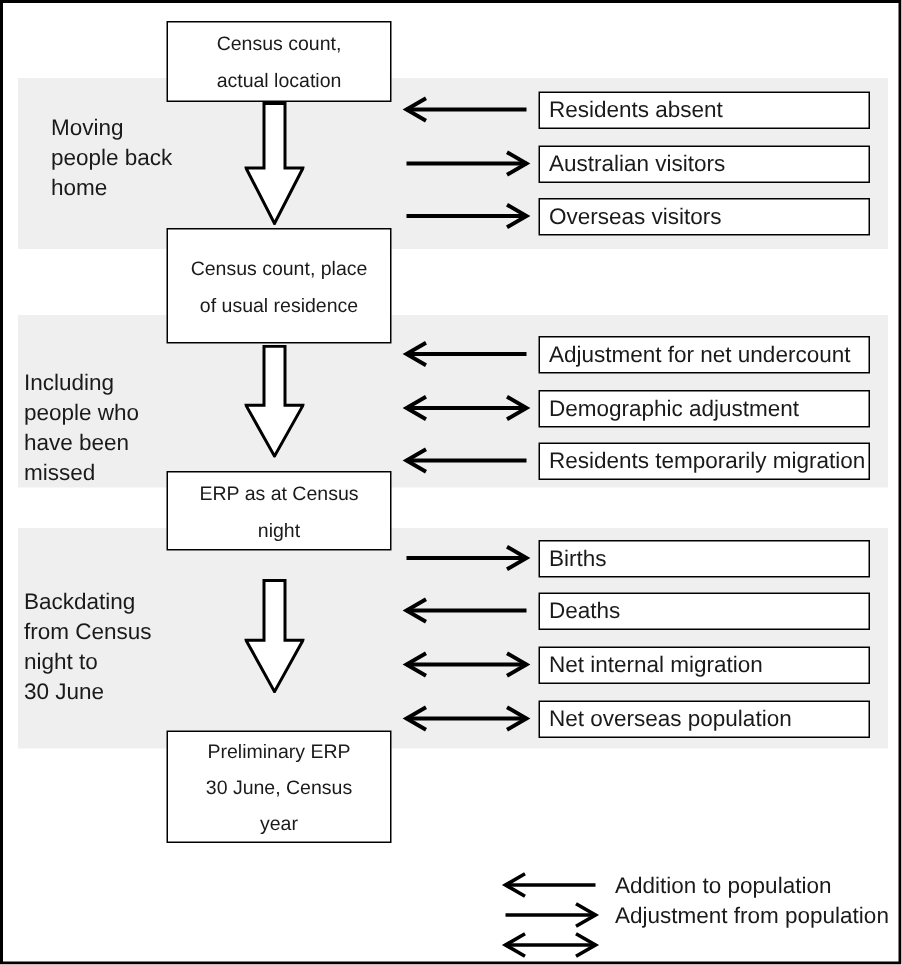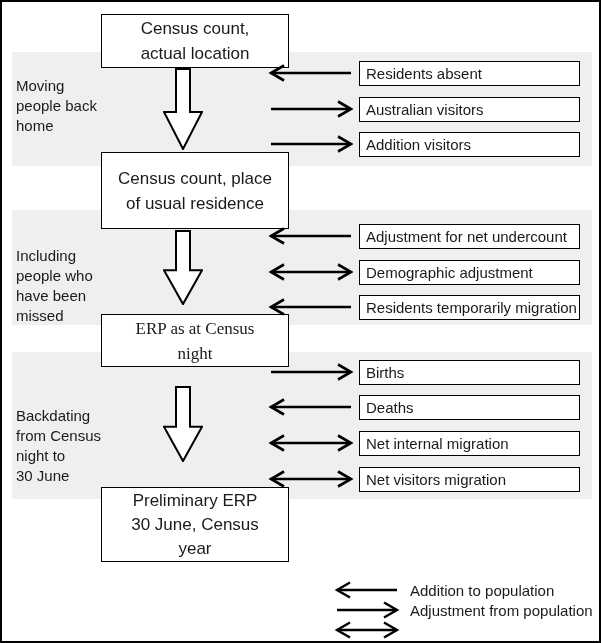--- a/index.html
+++ b/index.html
@@ -10,33 +10,33 @@
   }
   .band { position:absolute; left:10px; width:580px; background:#efefef; }
   .band-1 { top:50px; height:114px; }
   .band-2 { top:208px; height:115px; }
   .band-3 { top:350px; height:147px; }
 
   .side-label {
     position:absolute; left:14px; width:110px;
     font-size:15px; line-height:20px; white-space:pre-line;
   }
-  .side-label-1 { top:74px; }
+  .side-label-1 { top:74px;margin-left:18px; }
   .side-label-2 { top:244px; }
-  .side-label-3 { top:404px; }
+  .side-label-3 { top:390px; }
 
   .flow-box {
-    position:absolute; left:99px; width:188px; box-sizing:border-box;
+    position:absolute; left:109px; width:150px; box-sizing:border-box;
     background:#fff; border:1.5px solid #000;
     display:flex; align-items:center; justify-content:center;
-    text-align:center; font-size:17px; line-height:25px; white-space:pre-line;
+    text-align:center; font-size:13px; line-height:25px; white-space:pre-line;
   }
   .flow-box-1 { top:12px;  height:54px; }
   .flow-box-2 { top:150px; height:77px; }
-  .flow-box-3 { top:312px; height:53px;font-family:Liberation Serif, serif; }
+  .flow-box-3 { top:312px; height:53px; }
   .flow-box-4 { top:485px; height:75px; line-height:24px; }
 
   .down-arrow { position:absolute; left:161px; width:40px; }
   .down-arrow-1 { top:66px;  height:82px; }
   .down-arrow-2 { top:228px; height:75px; }
   .down-arrow-3 { top:384px; height:76px; }
   .down-arrow polygon { fill:#fff; stroke:#000; stroke-width:2; vector-effect:non-scaling-stroke; }
 
   .item-box {
     position:absolute; left:357px; width:221px; height:25px; box-sizing:border-box;
@@ -116,21 +116,21 @@
       <polyline class="head-l" points="16,4.5 3,12 16,19.5"></polyline>
       <polyline class="head-r" points="70,4.5 83,12 70,19.5"></polyline>
   </svg>
   <div class="item-box row-t-2">Australian visitors</div>
 
   <svg class="harrow row-t-3" viewBox="0 0 86 24" data-arrow="right">
     <line class="shaft" x1="3" y1="12" x2="83" y2="12"></line>
       <polyline class="head-l" points="16,4.5 3,12 16,19.5"></polyline>
       <polyline class="head-r" points="70,4.5 83,12 70,19.5"></polyline>
   </svg>
-  <div class="item-box row-t-3">Addition visitors</div>
+  <div class="item-box row-t-3">Overseas visitors</div>
 
   <svg class="harrow row-t-4" viewBox="0 0 86 24" data-arrow="left">
     <line class="shaft" x1="3" y1="12" x2="83" y2="12"></line>
       <polyline class="head-l" points="16,4.5 3,12 16,19.5"></polyline>
       <polyline class="head-r" points="70,4.5 83,12 70,19.5"></polyline>
   </svg>
   <div class="item-box row-t-4">Adjustment for net undercount</div>
 
   <svg class="harrow row-t-5" viewBox="0 0 86 24" data-arrow="double">
     <line class="shaft" x1="3" y1="12" x2="83" y2="12"></line>
@@ -165,21 +165,21 @@
       <polyline class="head-l" points="16,4.5 3,12 16,19.5"></polyline>
       <polyline class="head-r" points="70,4.5 83,12 70,19.5"></polyline>
   </svg>
   <div class="item-box row-t-9">Net internal migration</div>
 
   <svg class="harrow row-t-10" viewBox="0 0 86 24" data-arrow="double">
     <line class="shaft" x1="3" y1="12" x2="83" y2="12"></line>
       <polyline class="head-l" points="16,4.5 3,12 16,19.5"></polyline>
       <polyline class="head-r" points="70,4.5 83,12 70,19.5"></polyline>
   </svg>
-  <div class="item-box row-t-10">Net visitors migration</div>
+  <div class="item-box row-t-10">Net overseas population</div>
 
   <svg class="legend-arrow leg-t-1" viewBox="0 0 66 24" data-arrow="left">
     <line class="shaft" x1="3" y1="12" x2="63" y2="12"></line>
       <polyline class="head-l" points="16,4.5 3,12 16,19.5"></polyline>
       <polyline class="head-r" points="50,4.5 63,12 50,19.5"></polyline>
   </svg>
   <div class="legend-label leg-t-1">Addition to population</div>
 
   <svg class="legend-arrow leg-t-2" viewBox="0 0 66 24" data-arrow="right">
     <line class="shaft" x1="3" y1="12" x2="63" y2="12"></line>

